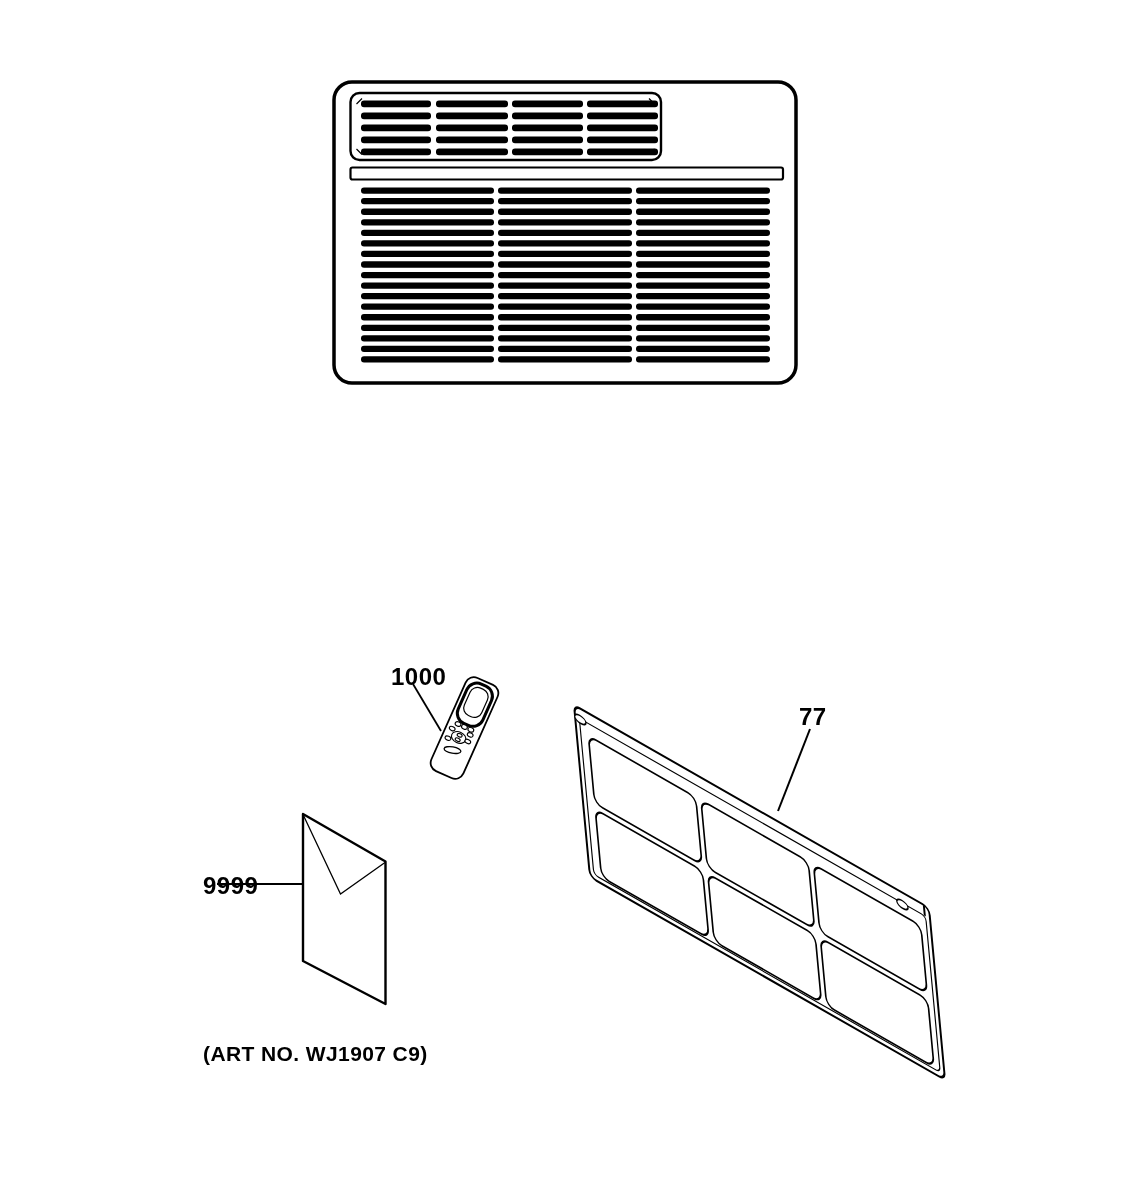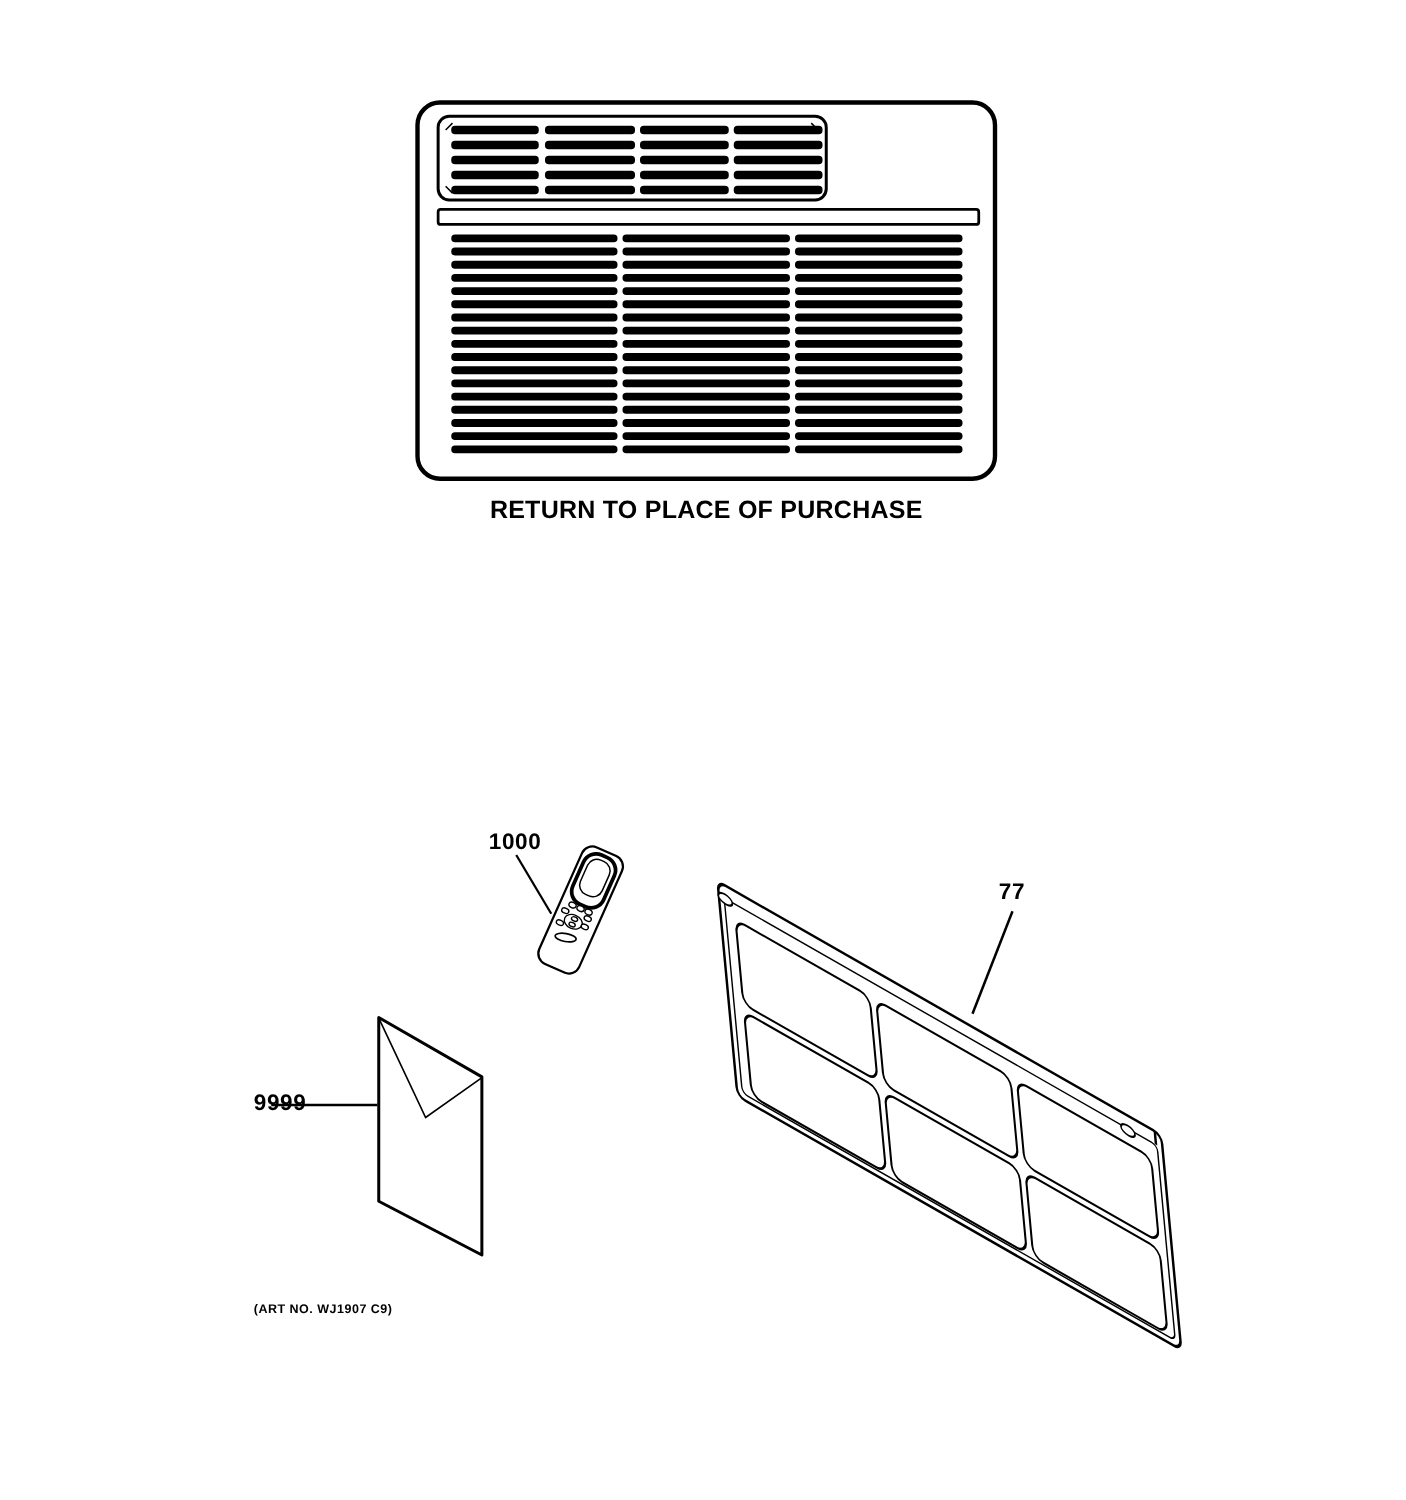--- a/index.html
+++ b/index.html
@@ -1,25 +1,25 @@
 <!DOCTYPE html>
 <html><head>
 <meta charset="utf-8">
 <style>
   html,body{margin:0;padding:0;background:#ffffff;}
   body{width:1125px;height:1200px;position:relative;font-family:"Liberation Sans",sans-serif;}
   .sheet{position:absolute;left:0;top:0;width:1125px;height:1200px;background:#ffffff;overflow:hidden;}
   svg.artwork{position:absolute;left:0;top:0;}
   .caption{position:absolute;left:312px;top:397px;width:506px;text-align:center;
            font-weight:bold;font-size:20px;line-height:23px;color:#000;letter-spacing:0.2px;white-space:nowrap;}
-  .callout{position:absolute;font-weight:bold;font-size:18px;color:#000;letter-spacing:0.5px;}
+  .callout{position:absolute;font-weight:bold;font-size:24px;color:#000;letter-spacing:0.5px;}
   .callout-1000{left:391px;top:663px;}
   .callout-9999{left:173px;top:872px;margin-left:30px;}
   .callout-55{left:799px;top:703px;}
-  .art-no{position:absolute;left:203px;top:1042px;font-weight:bold;font-size:10px;color:#000;letter-spacing:0.4px;}
+  .art-no{position:absolute;left:203px;top:1042px;font-weight:bold;font-size:21px;color:#000;letter-spacing:0.4px;}
 </style>
 </head>
 <body>
 
 <div class="sheet">
 
   <svg class="artwork" width="1125" height="1200" viewBox="0 0 1125 1200">
 
     <g fill="none" stroke="#000">
       <rect x="334" y="82" width="462" height="301" rx="18" fill="#fff" stroke-width="3.5"></rect>
@@ -145,21 +145,20 @@
     </g>
 
     <g stroke="#000">
       <line x1="413" y1="684" x2="441" y2="731" stroke-width="1.8"></line>
       <line x1="217" y1="884" x2="302" y2="884" stroke-width="2"></line>
       <line x1="810" y1="729" x2="778" y2="811" stroke-width="2"></line>
     </g>
   </svg>
 
   <div class="caption">
-    <div>RETURN TO PLACE OF PURCHASE</div>
   </div>
 
   <div class="callout callout-1000">1000</div>
   <div class="callout callout-9999">9999</div>
   <div class="callout callout-55">77</div>
 
   <div class="art-no">(ART NO. WJ1907 C9)</div>
 </div>
 
 </body></html>

